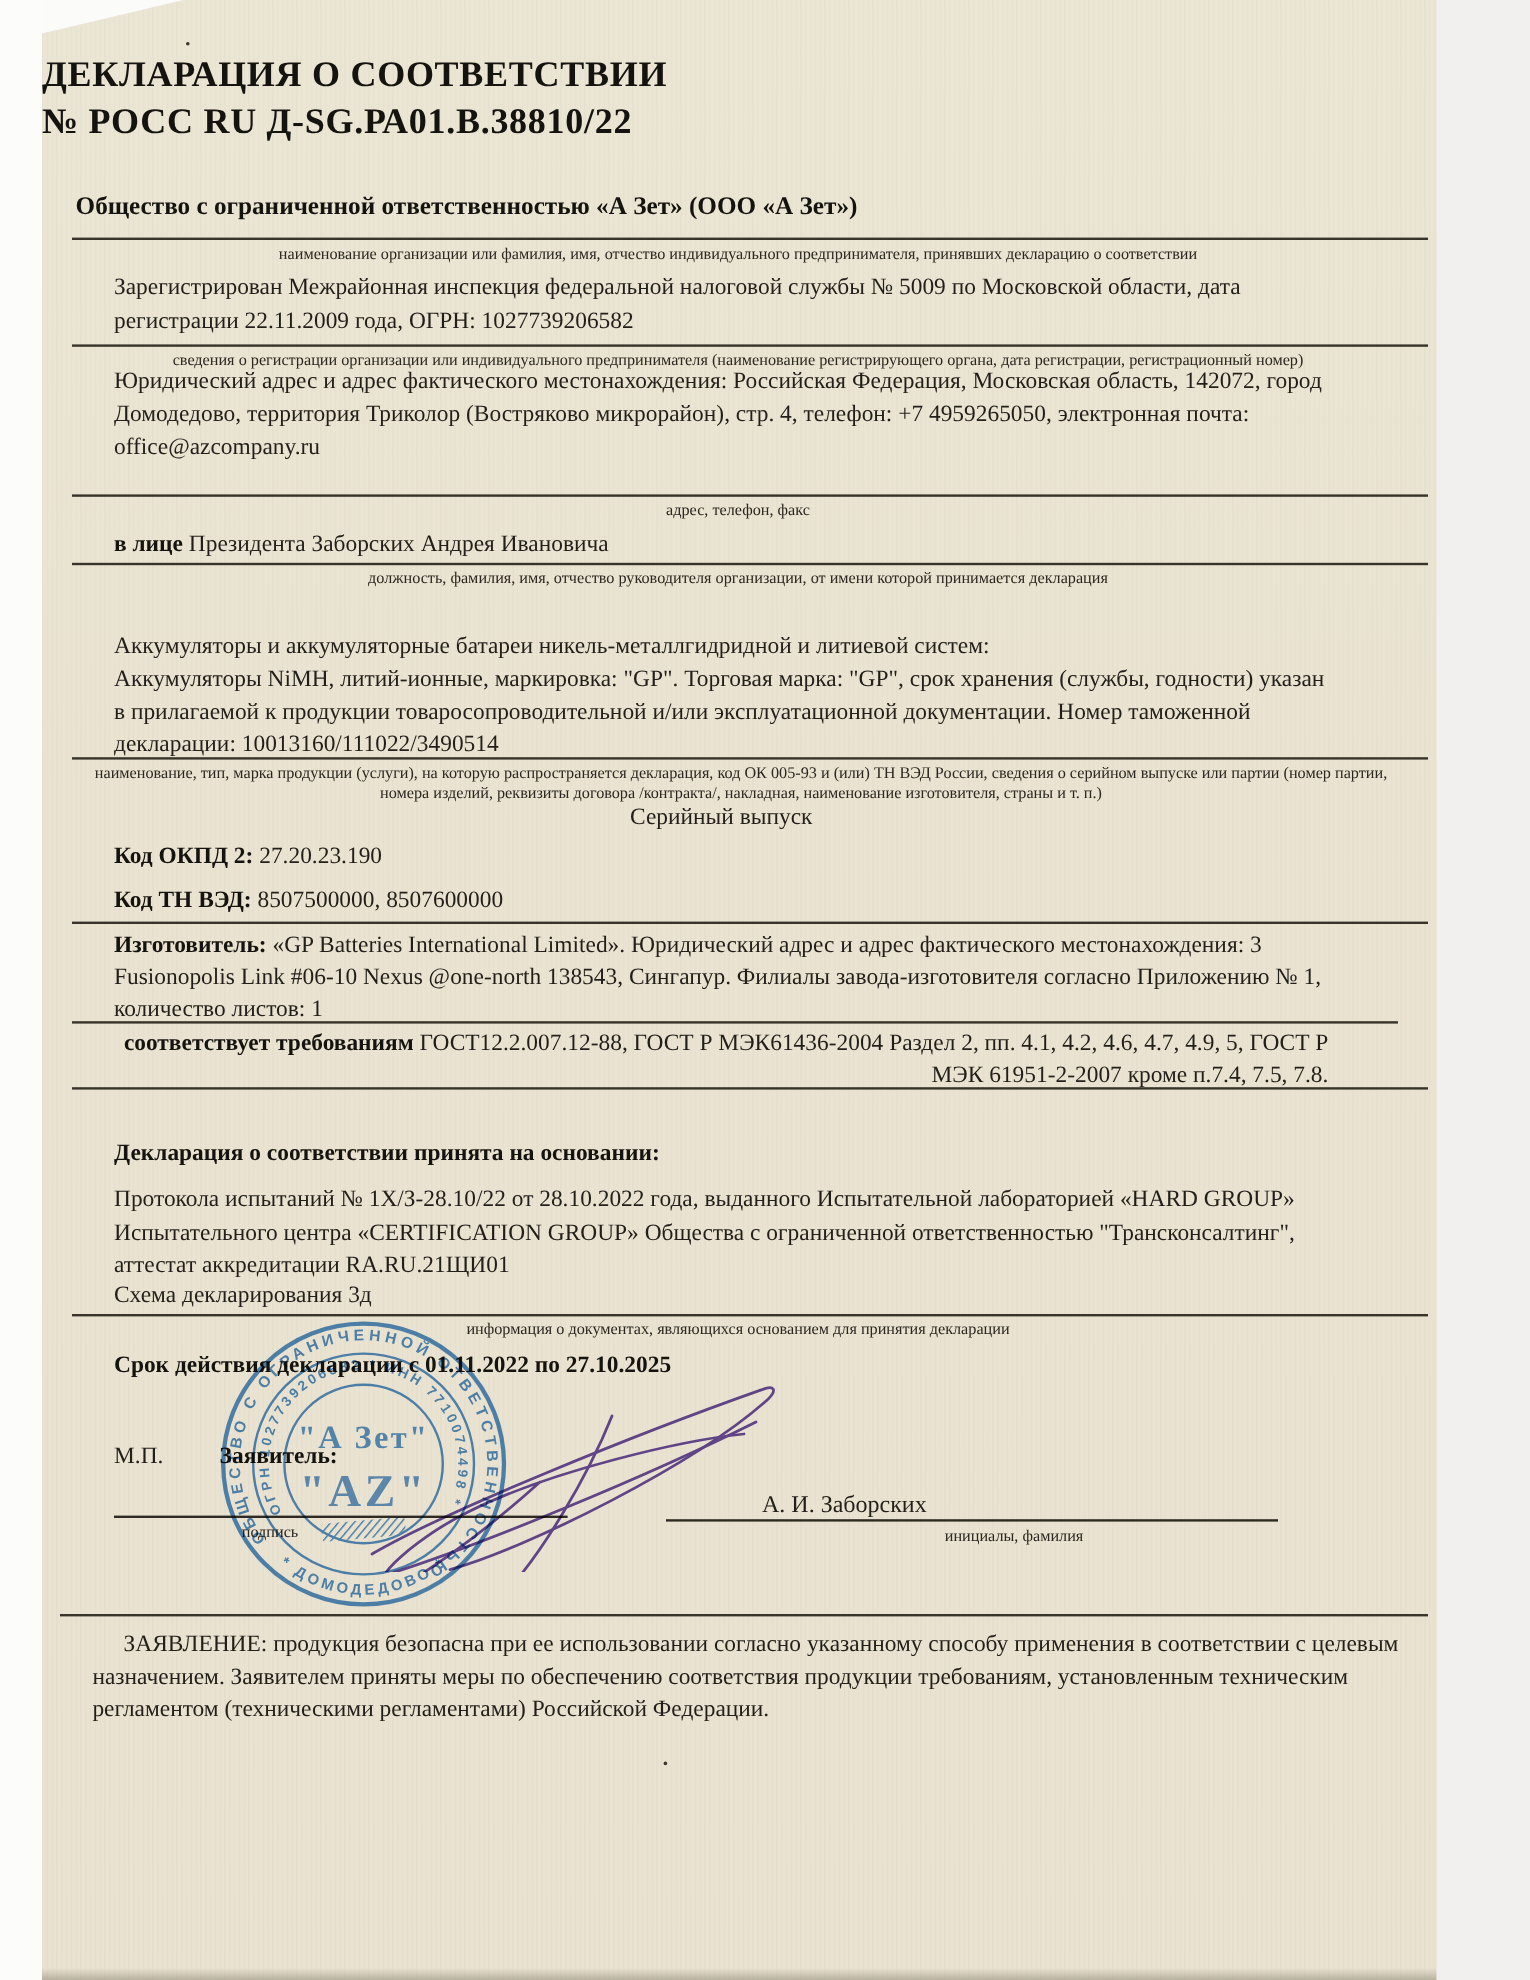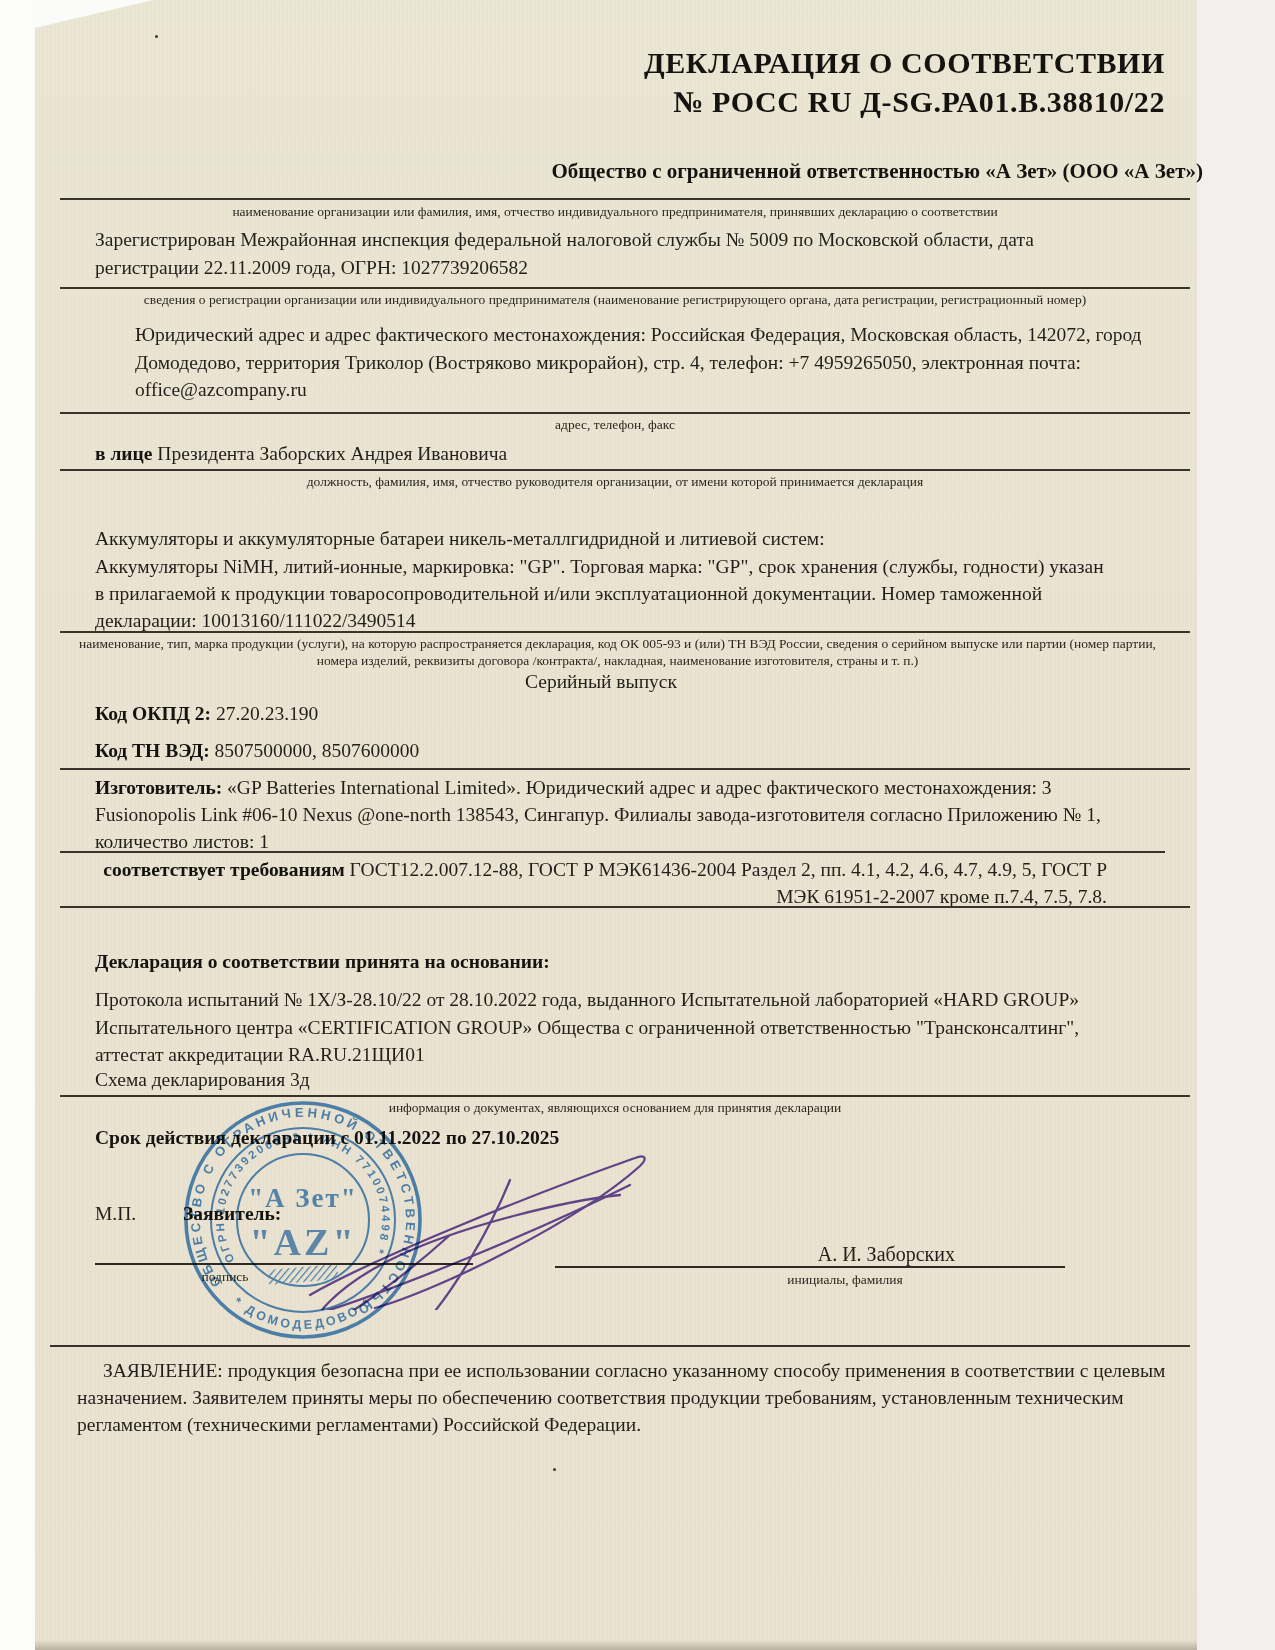--- a/index.html
+++ b/index.html
@@ -14,21 +14,21 @@
     background-image:
       repeating-linear-gradient(90deg, rgba(0,0,0,.015) 0 1px, transparent 1px 4px),
       linear-gradient(180deg,#ebe5d4 0%,#eae3d1 40%,#e9e2d0 100%);
     color:#221f1a;
   }
   .edge-left{position:absolute;left:0;top:0;width:35px;height:1650px;background:#fcfcfb;}
   .edge-right{position:absolute;left:1197px;top:0;width:78px;height:1650px;background:#f1f0ee;}
   .wedge{position:absolute;left:0;top:0;width:118px;height:28px;background:#fbfbfa;
          clip-path:polygon(0 0,100% 0,0 100%);}
   .abs{position:absolute;}
-  .ctr{text-align:right;}
+  .ctr{text-align:left;}
   .title{font-size:30px;font-weight:bold;letter-spacing:.6px;color:#15130f;}
   .h-org{font-size:21px;font-weight:bold;color:#15130f;}
   .body-t{font-size:19.5px;line-height:27.5px;}
   .cap{font-size:13.5px;line-height:16.5px;color:#2b2720;text-align:center;}
   .rule{position:absolute;height:2px;background:#38342c;}
   .sig-rule{position:absolute;height:2px;background:#2f2b24;}
   .b{font-weight:bold;color:#15130f;}
   .speck{position:absolute;border-radius:50%;background:#3a362d;}
   .stamp{position:absolute;mix-blend-mode:multiply;opacity:.88;}
   .signature{position:absolute;mix-blend-mode:multiply;}
@@ -48,21 +48,21 @@
   <div class="abs ctr title" style="left:0;top:85px;width:1130px;">№ РОСС RU Д-SG.РА01.В.38810/22</div>
 
   <div class="abs ctr h-org" style="left:0;top:159px;width:1140px;margin-left:28px;">Общество с ограниченной ответственностью «А Зет» (ООО «А Зет»)</div>
   <div class="rule" style="left:25px;top:198px;width:1130px;"></div>
   <div class="abs cap" style="left:20px;top:204px;width:1120px;">наименование организации или фамилия, имя, отчество индивидуального предпринимателя, принявших декларацию о соответствии</div>
 
   <div class="abs body-t" style="left:60px;top:226px;width:1012px;">Зарегистрирован Межрайонная инспекция федеральной налоговой службы № 5009 по Московской области, дата регистрации 22.11.2009 года, ОГРН: 1027739206582</div>
   <div class="rule" style="left:25px;top:287px;width:1130px;"></div>
   <div class="abs cap" style="left:55px;top:292px;width:1050px;">сведения о регистрации организации или индивидуального предпринимателя (наименование регистрирующего органа, дата регистрации, регистрационный номер)</div>
 
-  <div class="abs body-t" style="left:60px;top:321px;width:1012px;margin-left:40px;">Юридический адрес и адрес фактического местонахождения: Российская Федерация, Московская область, 142072, город Домодедово, территория Триколор (Востряково микрорайон), стр. 4, телефон: +7 4959265050, электронная почта: office@azcompany.ru</div>
+  <div class="abs body-t" style="left:60px;top:304px;width:1012px;">Юридический адрес и адрес фактического местонахождения: Российская Федерация, Московская область, 142072, город Домодедово, территория Триколор (Востряково микрорайон), стр. 4, телефон: +7 4959265050, электронная почта: office@azcompany.ru</div>
   <div class="rule" style="left:25px;top:412px;width:1130px;"></div>
   <div class="abs cap" style="left:20px;top:417px;width:1120px;">адрес, телефон, факс</div>
 
   <div class="abs body-t" style="left:60px;top:440px;width:1012px;">
     <span class="b">в лице</span><span> Президента Заборских Андрея Ивановича</span>
   </div>
   <div class="rule" style="left:25px;top:469px;width:1130px;"></div>
   <div class="abs cap" style="left:20px;top:474px;width:1120px;">должность, фамилия, имя, отчество руководителя организации, от имени которой принимается декларация</div>
 
 

